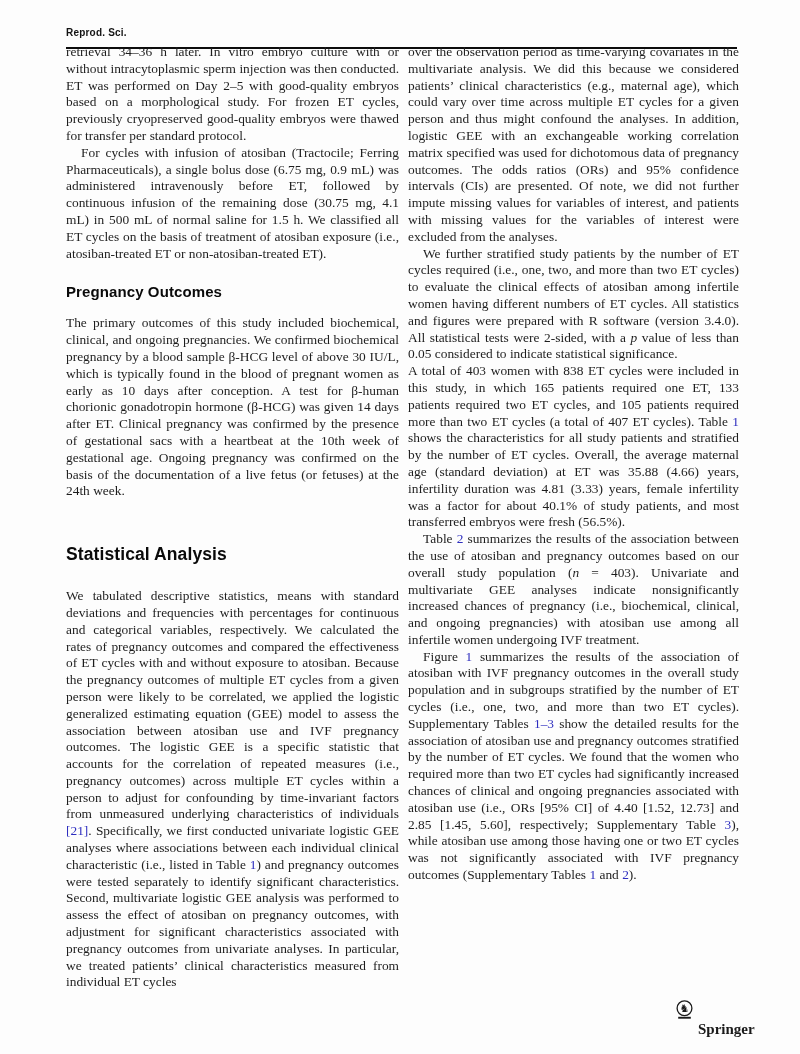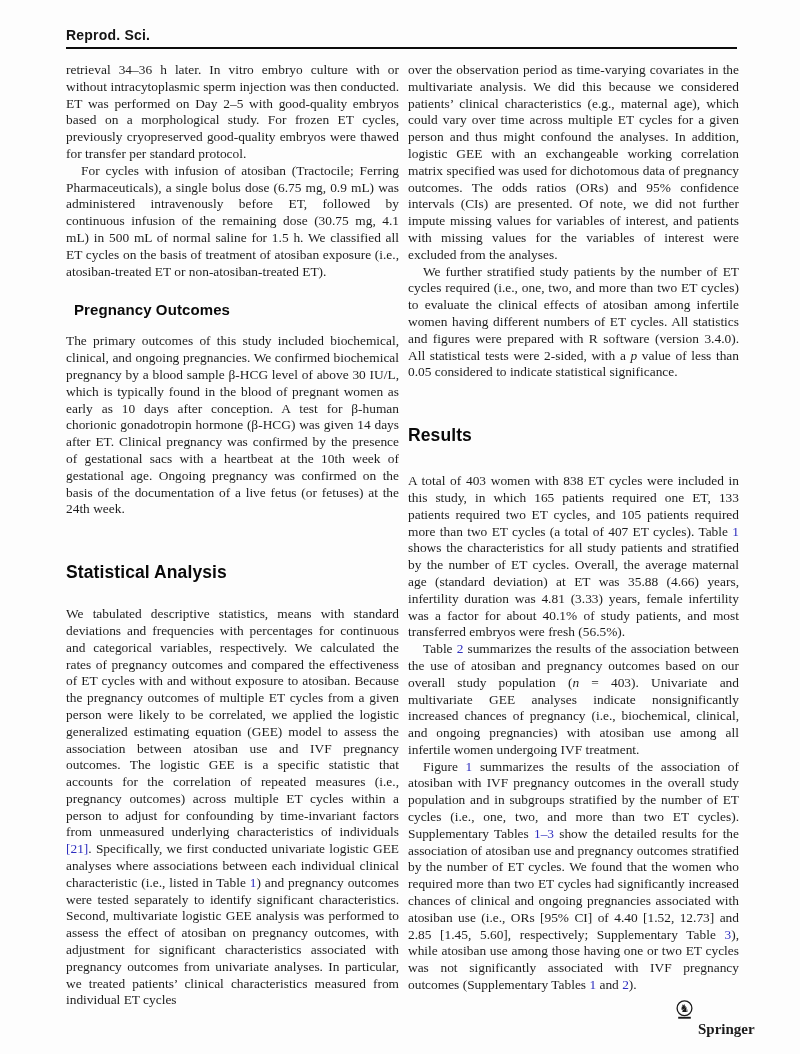--- a/index.html
+++ b/index.html
@@ -12,35 +12,35 @@
     overflow: hidden;
     font-family: "Liberation Serif", serif;
     color: #1d1d1d;
   }
   .running-head {
     position: absolute;
     left: 66px;
     top: 27px;
     font-family: "Liberation Sans", sans-serif;
     font-weight: 700;
-    font-size: 14px;
+    font-size: 10px;
     color: #141414;
     letter-spacing: 0.2px;
   }
   .head-rule {
     position: absolute;
     left: 66px;
     top: 47px;
     width: 671px;
     height: 2px;
     background: #0c0c0c;
   }
   .col {
     position: absolute;
-    top: 62px;
+    top: 44px;
   }
   .col-left  { left: 66px;  width: 333px; }
   .col-right { left: 408px; width: 331px; }
   .col p {
     font-size: 13.4px;
     line-height: 16.8px;
     text-align: justify;
     color: #1d1d1d;
   }
   .col p.indent { text-indent: 15px; }
@@ -57,21 +57,20 @@
   }
   h2.section-heading.results { margin-top: 44px; margin-bottom: 27px; }
   h3.sub-heading {
     font-family: "Liberation Sans", sans-serif;
     font-weight: 700;
     font-size: 15px;
     color: #0a0a0a;
     margin-top: 21px;
     margin-bottom: 15px;
     letter-spacing: 0.1px;
-    margin-left: 8px;
   }
   .publisher-logo {
     position: absolute;
     left: 676px;
     top: 980px;
     display: flex;
     align-items: center;
     gap: 5px;
   }
   .publisher-logo .wordmark {
@@ -95,21 +94,20 @@
     <p class="indent">For cycles with infusion of atosiban (Tractocile; Ferring Pharmaceuticals), a single bolus dose (6.75 mg, 0.9 mL) was administered intravenously before ET, followed by continuous infusion of the remaining dose (30.75 mg, 4.1 mL) in 500 mL of normal saline for 1.5 h. We classified all ET cycles on the basis of treatment of atosiban exposure (i.e., atosiban-treated ET or non-atosiban-treated ET).</p>
     <h3 class="sub-heading">Pregnancy Outcomes</h3>
     <p>The primary outcomes of this study included biochemical, clinical, and ongoing pregnancies. We confirmed biochemical pregnancy by a blood sample β-HCG level of above 30 IU/L, which is typically found in the blood of pregnant women as early as 10 days after conception. A test for β-human chorionic gonadotropin hormone (β-HCG) was given 14 days after ET. Clinical pregnancy was confirmed by the presence of gestational sacs with a heartbeat at the 10th week of gestational age. Ongoing pregnancy was confirmed on the basis of the documentation of a live fetus (or fetuses) at the 24th week.</p>
     <h2 class="section-heading">Statistical Analysis</h2>
     <p><span>We tabulated descriptive statistics, means with standard deviations and frequencies with percentages for continuous and categorical variables, respectively. We calculated the rates of pregnancy outcomes and compared the effectiveness of ET cycles with and without exposure to atosiban. Because the pregnancy outcomes of multiple ET cycles from a given person were likely to be correlated, we applied the logistic generalized estimating equation (GEE) model to assess the association between atosiban use and IVF pregnancy outcomes. The logistic GEE is a specific statistic that accounts for the correlation of repeated measures (i.e., pregnancy outcomes) across multiple ET cycles within a person to adjust for confounding by time-invariant factors from unmeasured underlying characteristics of individuals </span><span class="ref">[21]</span><span>. Specifically, we first conducted univariate logistic GEE analyses where associations between each individual clinical characteristic (i.e., listed in Table </span><span class="ref">1</span><span>) and pregnancy outcomes were tested separately to identify significant characteristics. Second, multivariate logistic GEE analysis was performed to assess the effect of atosiban on pregnancy outcomes, with adjustment for significant characteristics associated with pregnancy outcomes from univariate analyses. In particular, we treated patients’ clinical characteristics measured from individual ET cycles</span></p>
   </div>
 
   <div class="col col-right">
     <p>over the observation period as time-varying covariates in the multivariate analysis. We did this because we considered patients’ clinical characteristics (e.g., maternal age), which could vary over time across multiple ET cycles for a given person and thus might confound the analyses. In addition, logistic GEE with an exchangeable working correlation matrix specified was used for dichotomous data of pregnancy outcomes. The odds ratios (ORs) and 95% confidence intervals (CIs) are presented. Of note, we did not further impute missing values for variables of interest, and patients with missing values for the variables of interest were excluded from the analyses.</p>
     <p class="indent"><span>We further stratified study patients by the number of ET cycles required (i.e., one, two, and more than two ET cycles) to evaluate the clinical effects of atosiban among infertile women having different numbers of ET cycles. All statistics and figures were prepared with R software (version 3.4.0). All statistical tests were 2-sided, with a </span><span class="it">p</span><span> value of less than 0.05 considered to indicate statistical significance.</span></p>
-    <h2 class="section-heading results">Results</h2>
     <p><span>A total of 403 women with 838 ET cycles were included in this study, in which 165 patients required one ET, 133 patients required two ET cycles, and 105 patients required more than two ET cycles (a total of 407 ET cycles). Table </span><span class="ref">1</span><span> shows the characteristics for all study patients and stratified by the number of ET cycles. Overall, the average maternal age (standard deviation) at ET was 35.88 (4.66) years, infertility duration was 4.81 (3.33) years, female infertility was a factor for about 40.1% of study patients, and most transferred embryos were fresh (56.5%).</span></p>
     <p class="indent"><span>Table </span><span class="ref">2</span><span> summarizes the results of the association between the use of atosiban and pregnancy outcomes based on our overall study population (</span><span class="it">n</span><span> = 403). Univariate and multivariate GEE analyses indicate nonsignificantly increased chances of pregnancy (i.e., biochemical, clinical, and ongoing pregnancies) with atosiban use among all infertile women undergoing IVF treatment.</span></p>
     <p class="indent"><span>Figure </span><span class="ref">1</span><span> summarizes the results of the association of atosiban with IVF pregnancy outcomes in the overall study population and in subgroups stratified by the number of ET cycles (i.e., one, two, and more than two ET cycles). Supplementary Tables </span><span class="ref">1–3</span><span> show the detailed results for the association of atosiban use and pregnancy outcomes stratified by the number of ET cycles. We found that the women who required more than two ET cycles had significantly increased chances of clinical and ongoing pregnancies associated with atosiban use (i.e., ORs [95% CI] of 4.40 [1.52, 12.73] and 2.85 [1.45, 5.60], respectively; Supplementary Table </span><span class="ref">3</span><span>), while atosiban use among those having one or two ET cycles was not significantly associated with IVF pregnancy outcomes (Supplementary Tables </span><span class="ref">1</span><span> and </span><span class="ref">2</span><span>).</span></p>
   </div>
 
   <div class="publisher-logo">
     <span style="display:inline-block;line-height:0;">
       <svg width="17" height="19" viewBox="0 0 17 19">
         <ellipse cx="8.5" cy="8.2" rx="7.4" ry="7.4" fill="none" stroke="#1a1a1a" stroke-width="1.3"></ellipse>
         <text x="8.5" y="12.4" text-anchor="middle" font-size="11" fill="#1a1a1a">♞</text>

